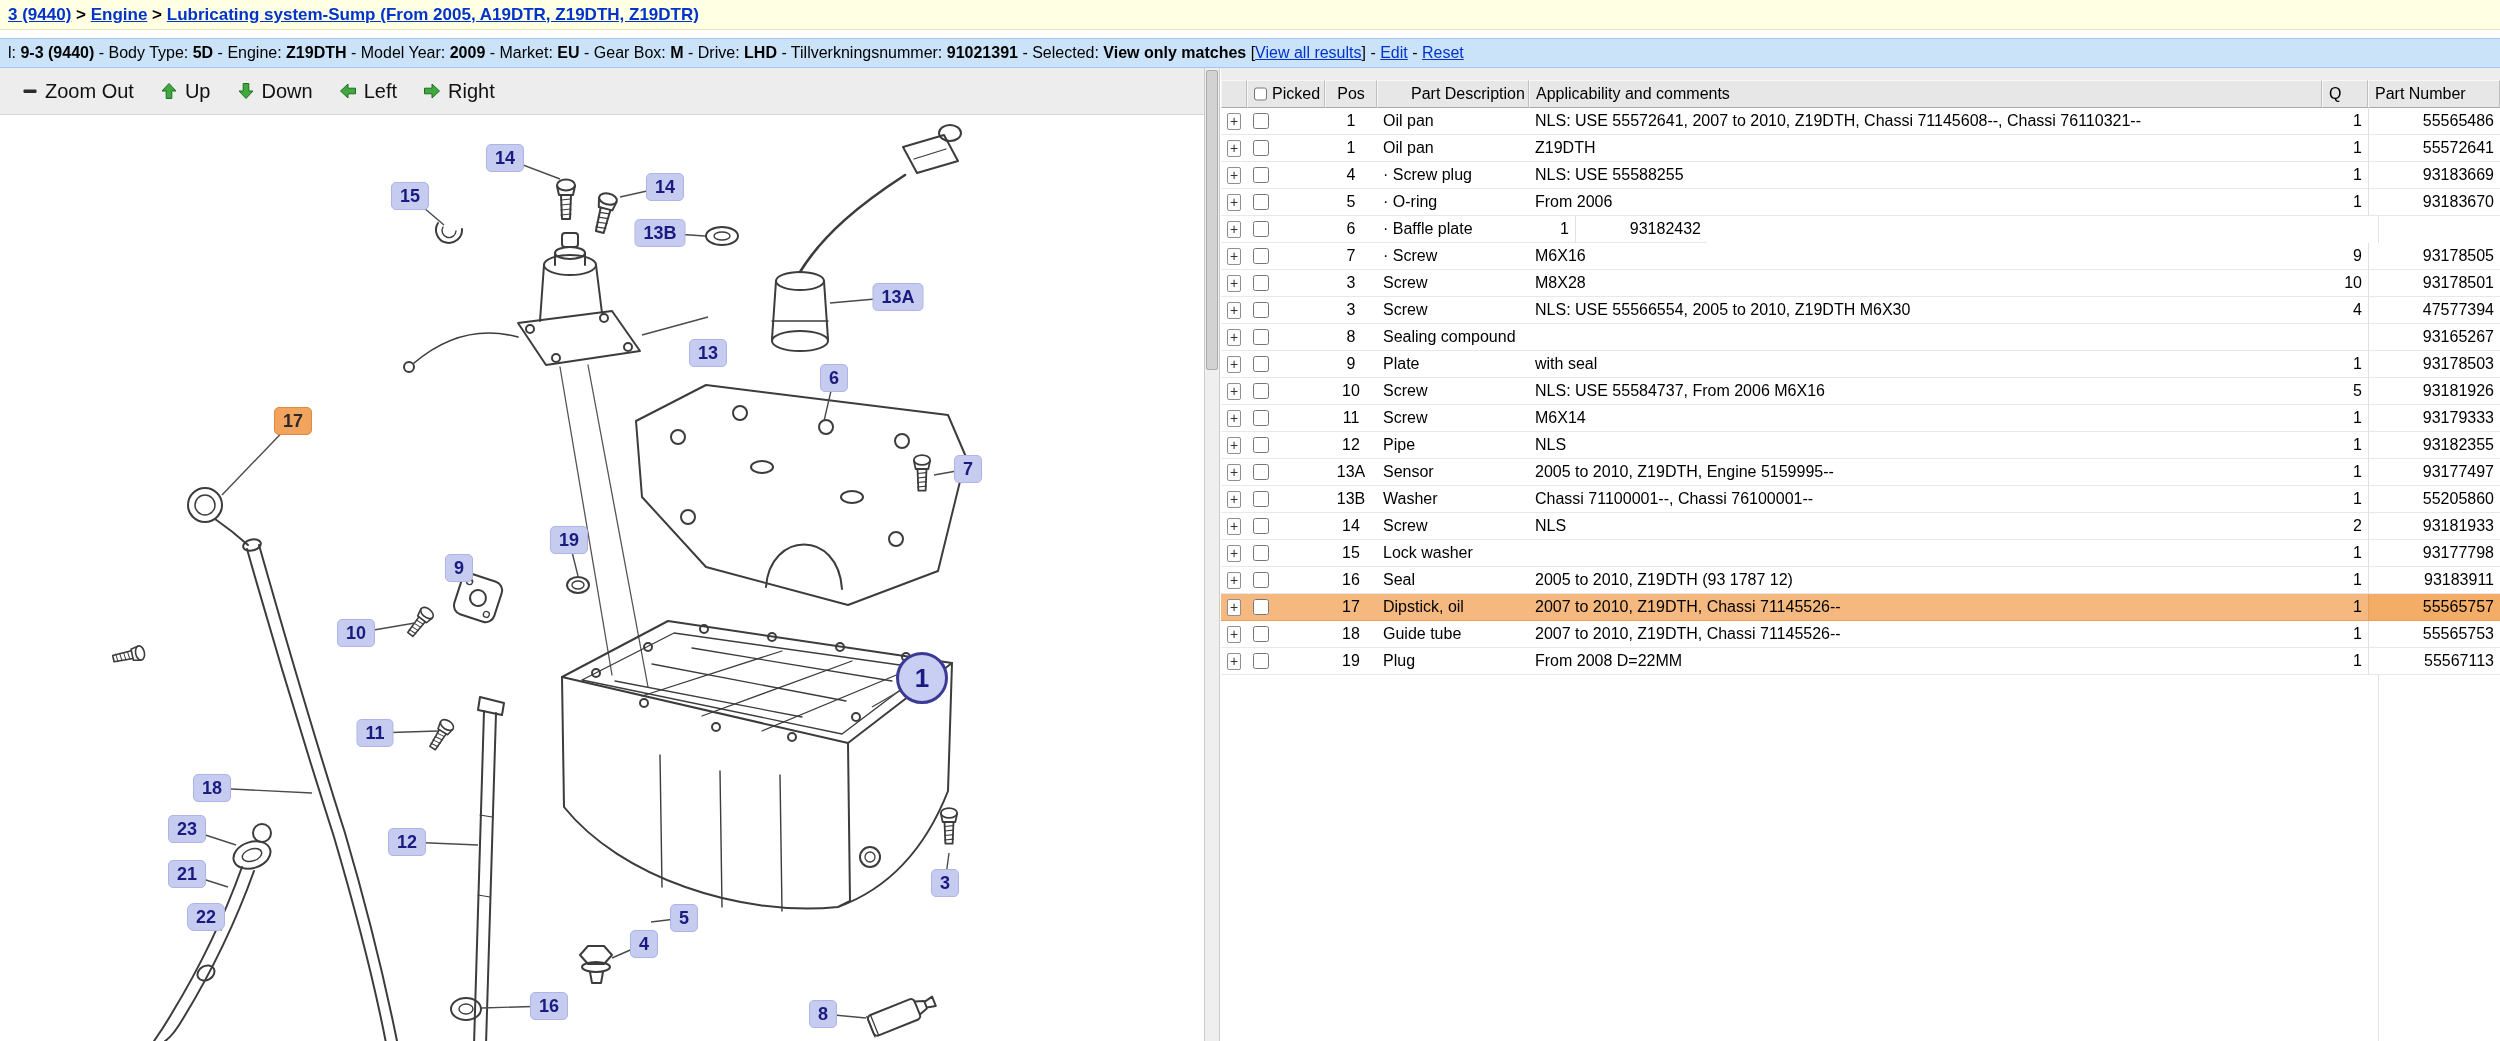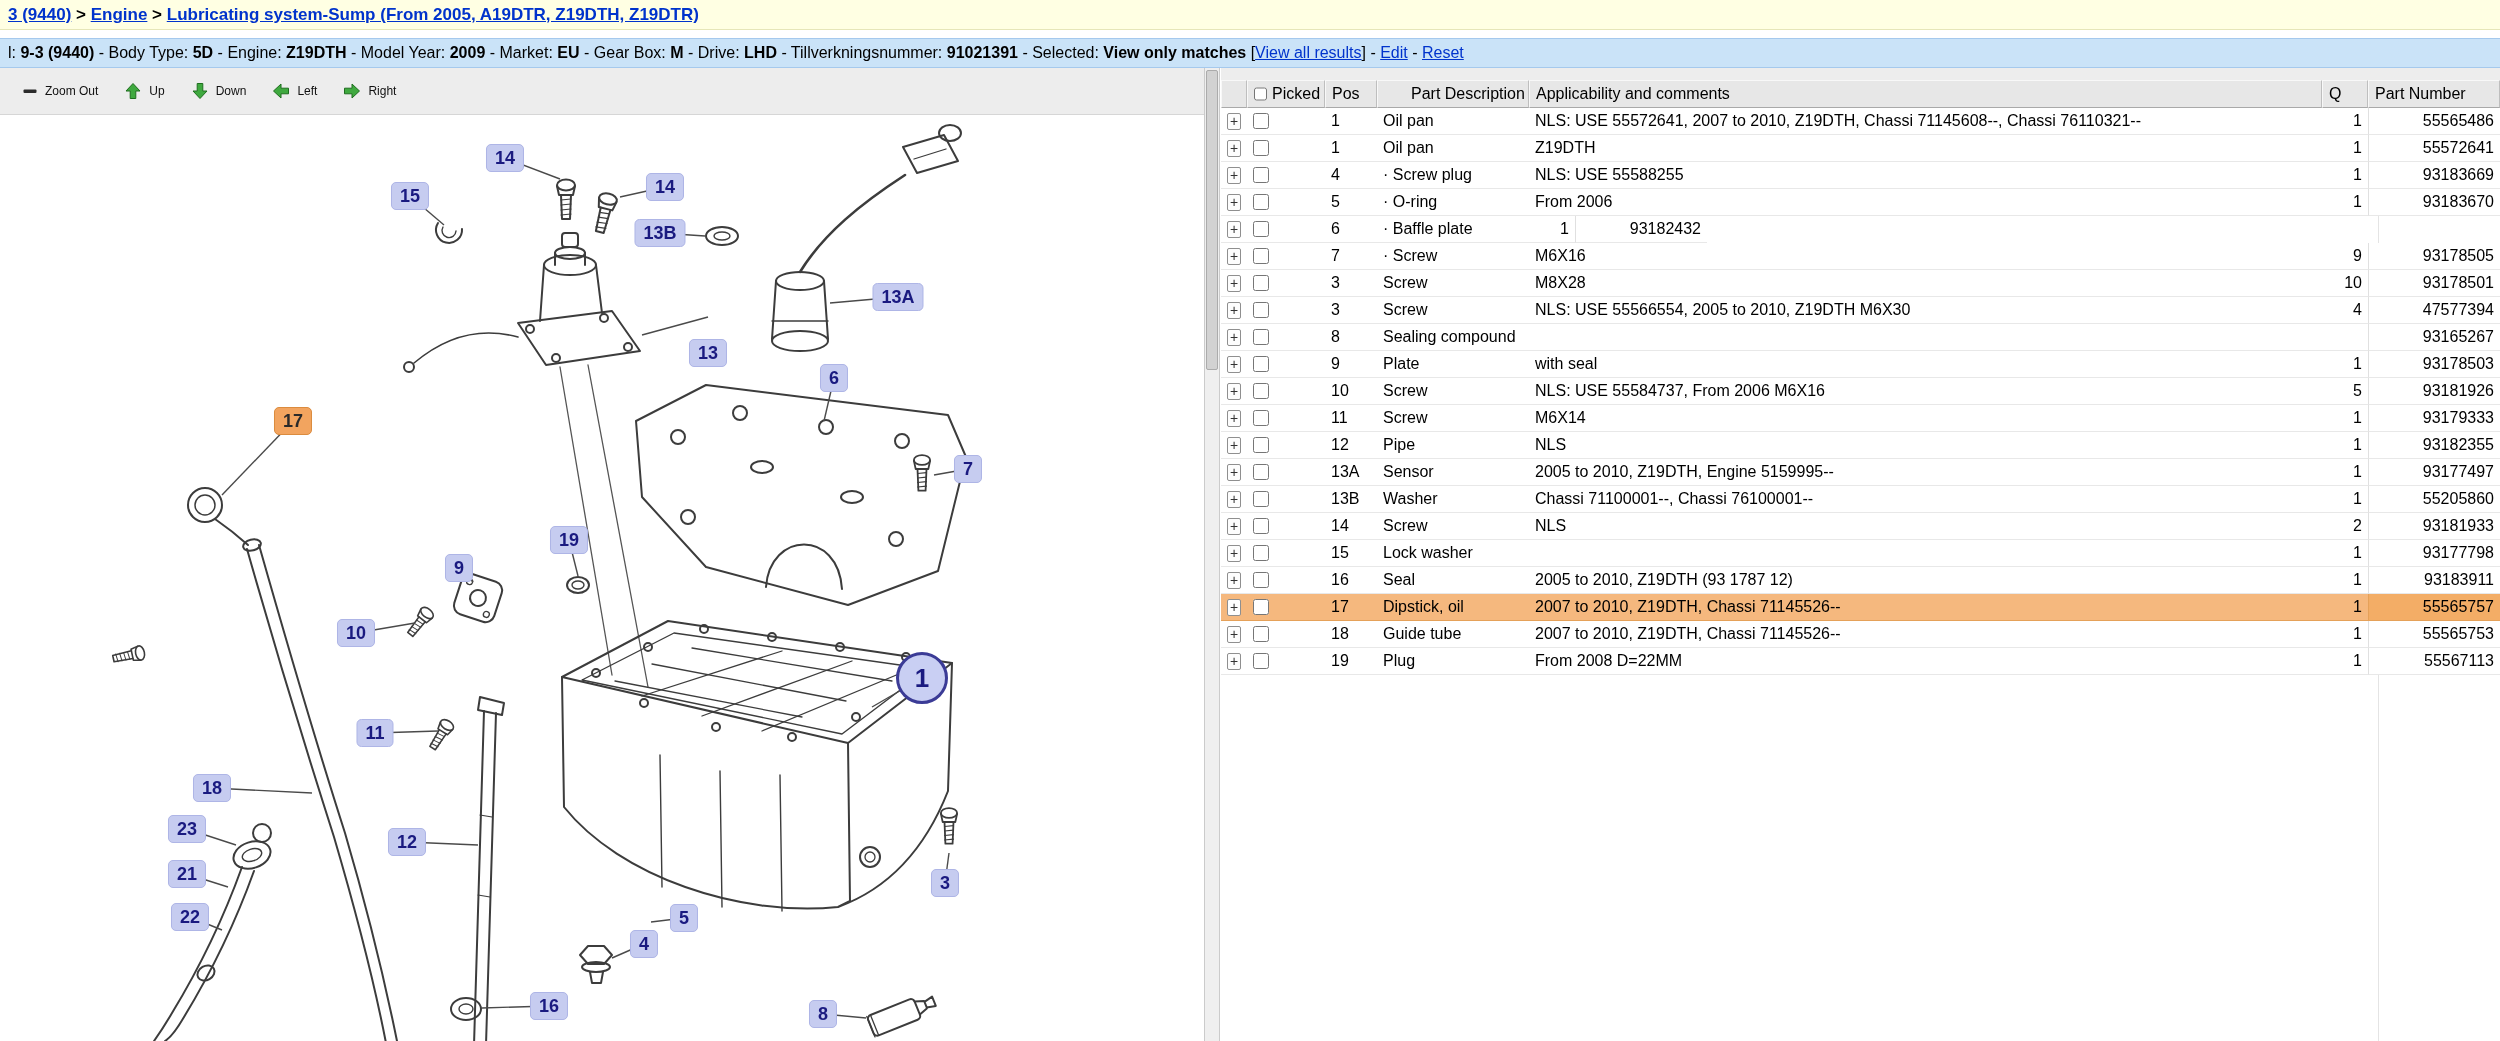--- a/index.html
+++ b/index.html
@@ -26,21 +26,21 @@
   .fb-bold { font-weight:bold; }
   a.fb-link { color:#0033CC; text-decoration:underline; }
 
   
   .left-pane { position:absolute; left:0; top:68px; width:1204px; height:973px; background:#fff; }
   .toolbar {
     position:absolute; left:0; top:0; width:100%; height:47px; background:#EDEDED;
     border-bottom:1px solid #D6D6D6; display:flex; align-items:center; padding-left:10px;
   }
   #toolbar-buttons { display:flex; align-items:center; gap:2px; }
-  .tb-btn { display:flex; align-items:center; gap:7px; padding:6px 12px; font-size:12px; color:#111; cursor:default; }
+  .tb-btn { display:flex; align-items:center; gap:7px; padding:6px 12px; font-size:20px; color:#111; cursor:default; }
   .tb-btn .tb-icon { display:flex; align-items:center; }
 
   .diagram { position:absolute; left:0; top:47px; width:1204px; height:926px; background:#fff; }
   #art-svg, #leader-svg { position:absolute; left:0; top:0; }
   #callout-layer { position:absolute; left:0; top:0; width:1204px; height:926px; }
 
   .callout {
     position:absolute; transform:translate(-50%,-50%);
     background:#C6CCF0; color:#1A1A80; font-weight:bold; font-size:18px;
     padding:2px 8px; border-radius:5px; border:1px solid #AEB5E6;
@@ -66,21 +66,21 @@
 
   .header-row { display:flex; height:28px; position:relative; z-index:1; }
   .h-cell {
     background:#E7E7E7; font-size:16px; display:flex; align-items:center; gap:5px;
     padding:0 6px; white-space:nowrap; overflow:hidden;
     border-top:1px solid #F8F8F8; border-left:1px solid #F8F8F8;
     border-right:1px solid #BEBEBE; border-bottom:1px solid #A9A9A9;
   }
   .col-expand { width:26px; flex:none; }
   .col-picked { width:78px; flex:none; }
-  .col-pos    { width:52px; flex:none; justify-content:flex-start; }
+  .col-pos    { width:52px; flex:none; justify-content:center; }
   .col-desc   { width:152px; flex:none;padding-left:33px; }
   .col-app    { flex:1;text-align:right; }
   .col-q      { width:46px; flex:none; justify-content:flex-end; }
   .col-part   { width:132px; flex:none; justify-content:flex-end; }
   .header-row .col-q, .header-row .col-part { justify-content:flex-start; }
 
   #table-body .t-row { display:flex; height:27px; position:relative; z-index:1; }
   .t-cell {
     display:flex; align-items:center; padding:0 6px; font-size:16px;
     white-space:nowrap; overflow:hidden; background:#fff;
@@ -333,21 +333,21 @@
         <div class="callout" style="left: 968px; top: 354px;">7</div>
         <div class="callout hl" style="left: 293px; top: 306px;">17</div>
         <div class="callout" style="left: 569px; top: 425px;">19</div>
         <div class="callout" style="left: 459px; top: 453px;">9</div>
         <div class="callout" style="left: 356px; top: 518px;">10</div>
         <div class="callout" style="left: 375px; top: 618px;">11</div>
         <div class="callout" style="left: 212px; top: 673px;">18</div>
         <div class="callout" style="left: 407px; top: 727px;">12</div>
         <div class="callout" style="left: 187px; top: 714px;">23</div>
         <div class="callout" style="left: 187px; top: 759px;">21</div>
-        <div class="callout" style="left: 190px; top: 802px;">22</div>
+        <div class="callout" style="left: 206px; top: 802px; border-radius: 7px;">22</div>
         <div class="callout" style="left: 549px; top: 891px;">16</div>
         <div class="callout" style="left: 644px; top: 829px;">4</div>
         <div class="callout" style="left: 684px; top: 803px;">5</div>
         <div class="callout" style="left: 945px; top: 768px;">3</div>
         <div class="callout" style="left: 823px; top: 899px;">8</div>
         <div class="callout circle" style="left: 922px; top: 563px;">1</div>
       </div>
   </div>
 </div>
 

